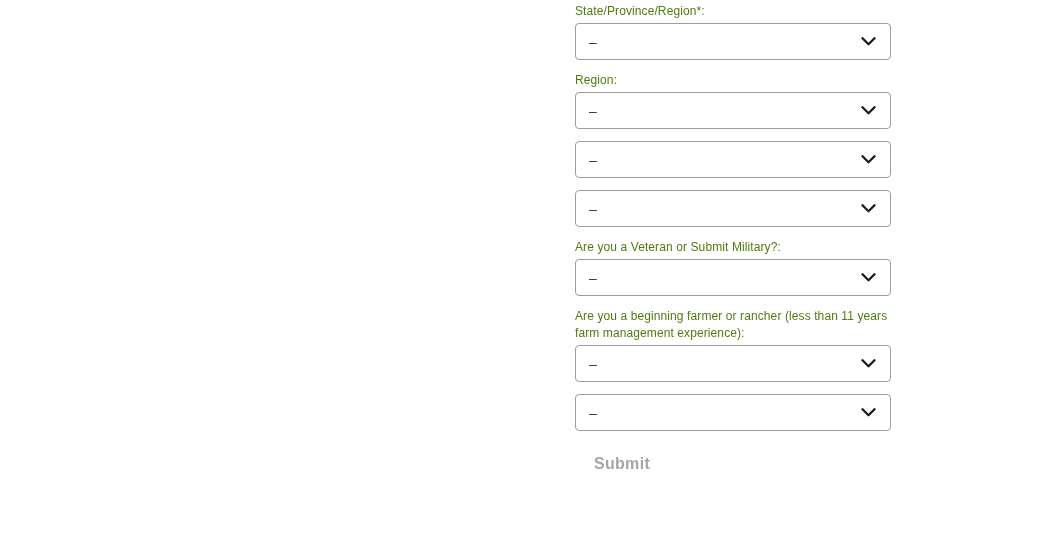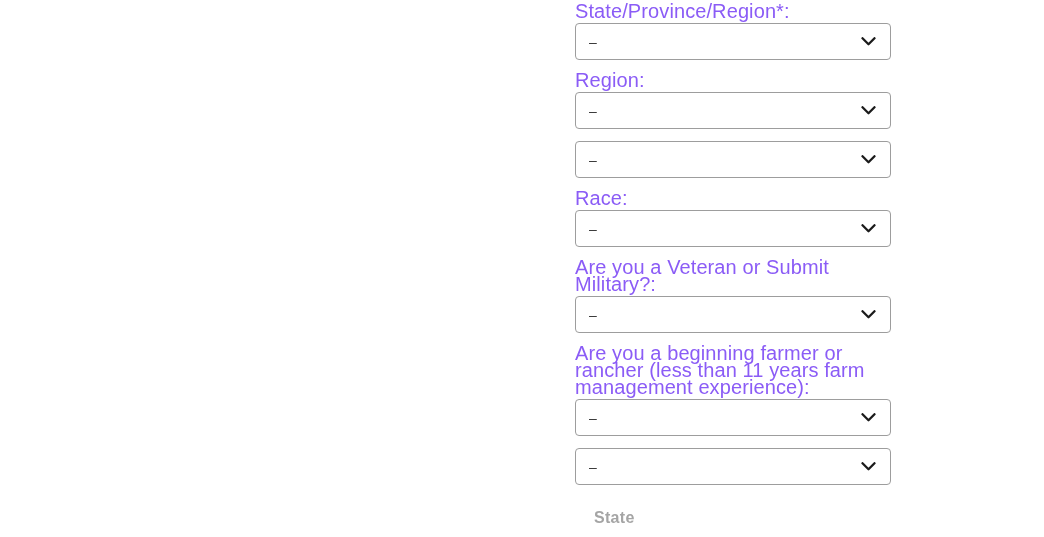--- a/index.html
+++ b/index.html
@@ -14,24 +14,24 @@
     position: absolute;
     left: 575px;
     top: 3px;
     width: 316px;
   }
   .field {
     margin-bottom: 12px;
   }
   .field-label {
     display: block;
-    font-size: 20px;
+    font-size: 12px;
     line-height: 17px;
     letter-spacing: 0.1px;
-    color: #8b5cf6;
+    color: #4d7c0f;
     margin-bottom: 3px;
   }
   .select-box {
     width: 316px;
     height: 37px;
     background: #ffffff;
     border: 1px solid #9d9d9d;
     border-radius: 4px;
     display: flex;
     align-items: center;
@@ -96,21 +96,20 @@
       <span class="select-value">–</span>
       <span class="chevron">
         <svg width="15" height="9" viewBox="0 0 15 9">
             <path d="M1.5 1.2 L7.5 7.2 L13.5 1.2" fill="none" stroke="#1b1b1b" stroke-width="2.3" stroke-linecap="round" stroke-linejoin="round"></path>
           </svg>
       </span>
     </div>
   </div>
 
   <div class="field">
-    <label class="field-label">Race:</label>
     <div class="select-box">
       <span class="select-value">–</span>
       <span class="chevron">
         <svg width="15" height="9" viewBox="0 0 15 9">
             <path d="M1.5 1.2 L7.5 7.2 L13.5 1.2" fill="none" stroke="#1b1b1b" stroke-width="2.3" stroke-linecap="round" stroke-linejoin="round"></path>
           </svg>
       </span>
     </div>
   </div>
 
@@ -142,15 +141,15 @@
     <div class="select-box">
       <span class="select-value">–</span>
       <span class="chevron">
         <svg width="15" height="9" viewBox="0 0 15 9">
             <path d="M1.5 1.2 L7.5 7.2 L13.5 1.2" fill="none" stroke="#1b1b1b" stroke-width="2.3" stroke-linecap="round" stroke-linejoin="round"></path>
           </svg>
       </span>
     </div>
   </div>
 
-  <button class="submit-btn" disabled="">State</button>
+  <button class="submit-btn" disabled="">Submit</button>
 
 </div>
 
 </body></html>

